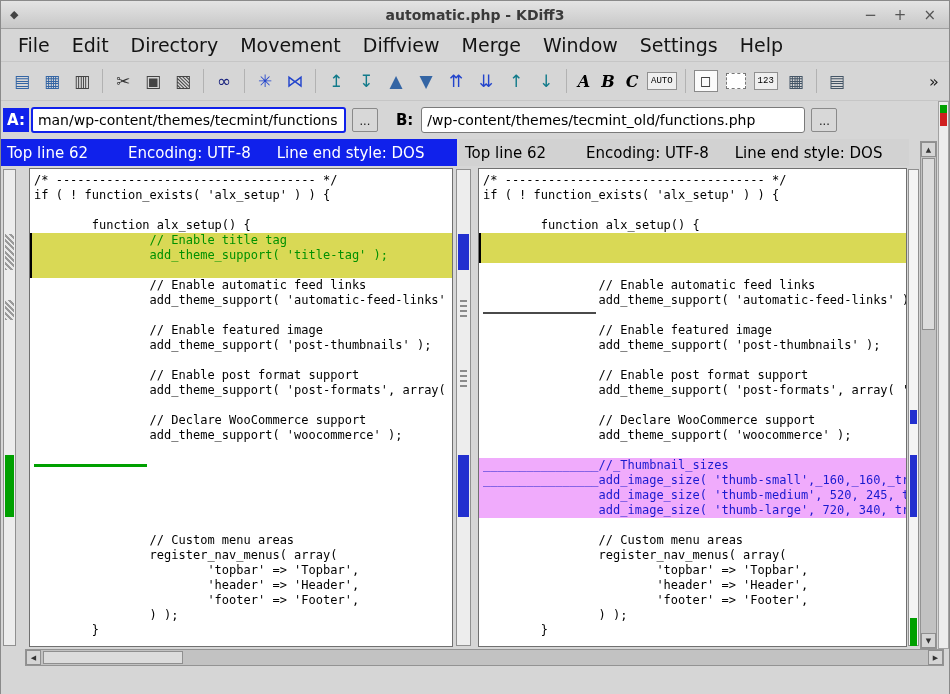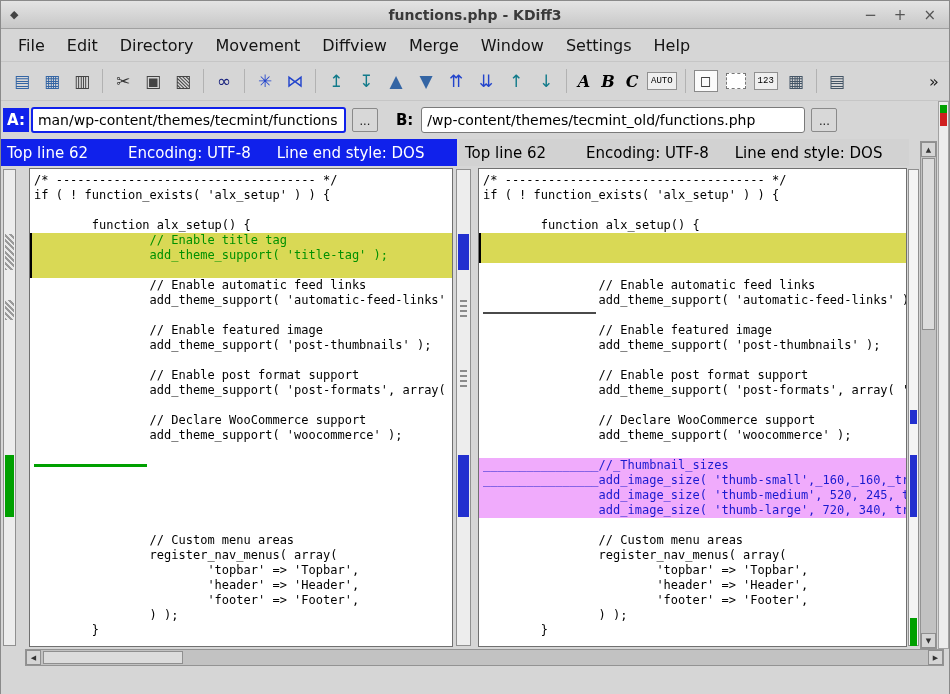--- a/index.html
+++ b/index.html
@@ -7,21 +7,21 @@
   body{font-family:"DejaVu Sans",sans-serif;background:#d6d6d6;position:relative;overflow:hidden}
   .win{position:absolute;inset:0;border:1px solid #8a8a8a;background:#d6d6d6}
 
   .titlebar{position:absolute;top:0;left:0;right:0;height:28px;background:linear-gradient(#e4e4e4,#c7c7c7);border-bottom:1px solid #a0a0a0;display:flex;align-items:center}
   .app-icon{margin-left:9px;font-size:11px;color:#444;z-index:1}
   .title{position:absolute;left:0;right:0;text-align:center;font-weight:bold;font-size:14px;color:#3a3a3a}
   .winbtns{margin-left:auto;display:flex;gap:17px;margin-right:13px;font-size:15px;color:#555;z-index:1}
   .winbtns span{cursor:default}
 
   .menubar{position:absolute;top:28px;left:0;right:0;height:33px;display:flex;align-items:center;padding-left:6px;border-bottom:1px solid #c6c6c6}
-  .menu-item{padding:5px 11px;font-size:16px;color:#141414}
+  .menu-item{padding:5px 11px;font-size:19px;color:#141414}
 
   .toolbar{position:absolute;top:61px;left:0;right:0;height:39px;display:flex;align-items:center;padding:0 6px;border-bottom:1px solid #c6c6c6}
   .tb{width:30px;height:28px;display:flex;align-items:center;justify-content:center;font-size:17px;color:#333}
   .tb.letter{font-family:"DejaVu Serif",serif;font-style:italic;font-weight:bold;font-size:16px;width:24px}
   .tb.tiny{font-size:9px;border:1px solid #909090;background:#efefef;width:auto;height:18px;padding:0 3px;margin:0 3px}
   .tb.button{border:1px solid #8a8a8a;background:#fbfbfb;width:24px;height:22px;font-size:12px;margin:0 3px}
   .tb.dashed{border:1px dashed #777;background:#fff;width:20px;height:16px;margin:0 5px}
   .tb.sep{width:1px;height:24px;background:#b2b2b2;margin:0 5px}
   .tb.overflow{margin-left:auto;font-size:16px;width:18px}
 
@@ -75,21 +75,21 @@
 
   .bottombar{position:absolute;left:0;right:0;top:666px;height:27px;background:#d6d6d6}
 </style>
 </head>
 <body>
 
 <div class="win">
 
   <div class="titlebar">
     <span class="app-icon">◆</span>
-    <span class="title">functions.php - KDiff3</span>
+    <span class="title">automatic.php - KDiff3</span>
     <span class="winbtns">
       <span>−</span>
       <span>+</span>
       <span>×</span>
     </span>
   </div>
 
   <div class="menubar">
       <span class="menu-item">File</span>
       <span class="menu-item">Edit</span>

